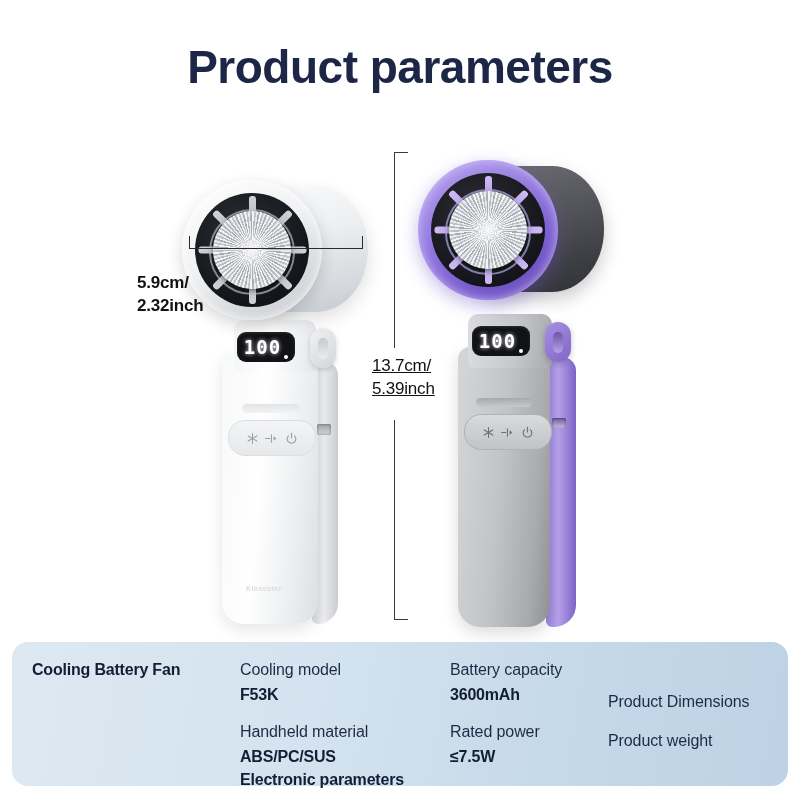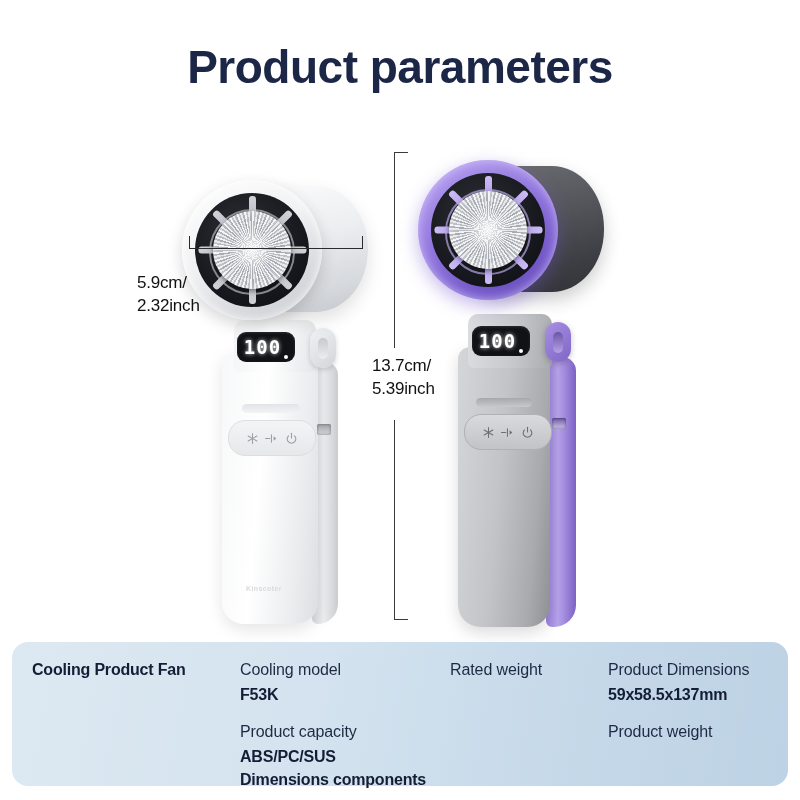--- a/index.html
+++ b/index.html
@@ -419,59 +419,63 @@
           <div class="hub-rim" style="border-color:rgba(190,175,240,.7);"></div>
           <div class="hub"></div>
         </div>
       </div>
     </div>
   </div>
 
   <div class="dim-h-line" style="left:189px; top:128px; width:174px;"></div>
   <div class="dim-h-tick" style="left:189px; top:116px; height:13px;"></div>
   <div class="dim-h-tick" style="left:362px; top:116px; height:13px;"></div>
-  <div class="dim-label" style="left:137px; top:152px; text-align:left;">5.9cm/
+  <div class="dim-label" style="left:137px; top:152px; text-align:left;font-weight:bold;">5.9cm/
 2.32inch</div>
 
   <div class="dim-v-line" style="left:394px; top:32px; height:196px;"></div>
   <div class="dim-v-tick" style="left:394px; top:32px; width:14px;"></div>
-  <div class="dim-label" style="left:372px; top:235px; text-align:left;">13.7cm/
+  <div class="dim-label" style="left:372px; top:235px; text-align:left;text-decoration:underline;">13.7cm/
 5.39inch</div>
   <div class="dim-v-line" style="left:394px; top:300px; height:200px;"></div>
   <div class="dim-v-tick" style="left:394px; top:499px; width:14px;"></div>
 </div>
 
 <div class="spec-panel">
 
   <div class="spec-col" style="left:20px; width:200px;">
     <div class="spec-block">
-      <div class="spec-value">Cooling Product Fan</div>
+      <div class="spec-value">Cooling Battery Fan</div>
     </div>
   </div>
 
   <div class="spec-col" style="left:228px; width:210px;">
     <div class="spec-block">
       <div class="spec-label">Cooling model</div>
       <div class="spec-value">F53K</div>
     </div>
     <div class="spec-block">
-      <div class="spec-label">Product capacity</div>
+      <div class="spec-label">Handheld material</div>
       <div class="spec-value" style="white-space:pre-line;">ABS/PC/SUS
-Dimensions components</div>
+Electronic parameters</div>
     </div>
   </div>
 
   <div class="spec-col" style="left:438px; width:170px;">
     <div class="spec-block">
-      <div class="spec-label">Rated weight</div>
-    </div>
-  </div>
-
-  <div class="spec-col" style="left:596px; width:180px;">
+      <div class="spec-label">Battery capacity</div>
+      <div class="spec-value">3600mAh</div>
+    </div>
+    <div class="spec-block">
+      <div class="spec-label">Rated power</div>
+      <div class="spec-value">≤7.5W</div>
+    </div>
+  </div>
+
+  <div class="spec-col" style="left:596px; width:180px;margin-top:32px;">
     <div class="spec-block">
       <div class="spec-label">Product Dimensions</div>
-      <div class="spec-value">59x58.5x137mm</div>
     </div>
     <div class="spec-block">
       <div class="spec-label">Product weight</div>
     </div>
   </div>
 </div>
 
 </body></html>

